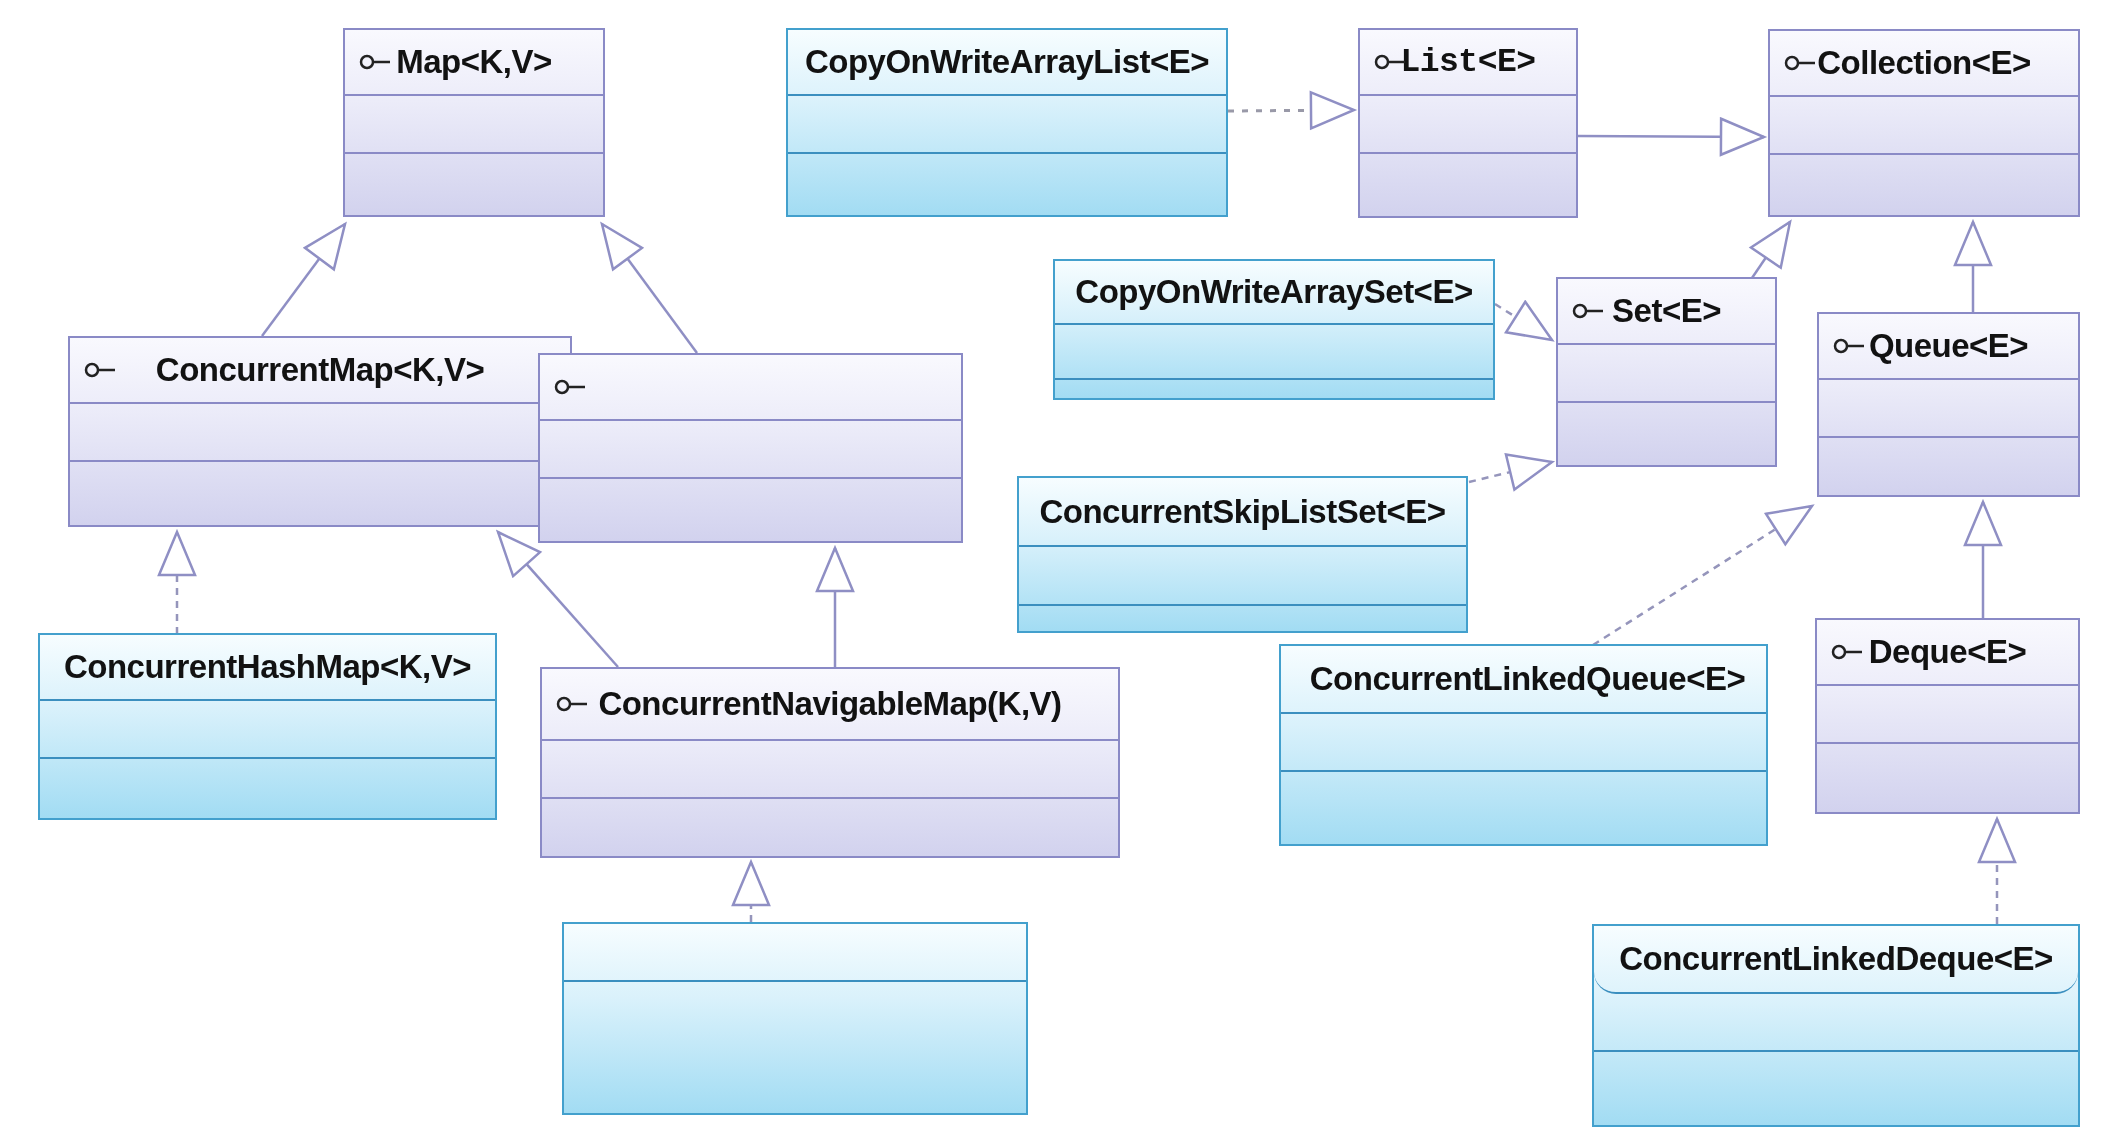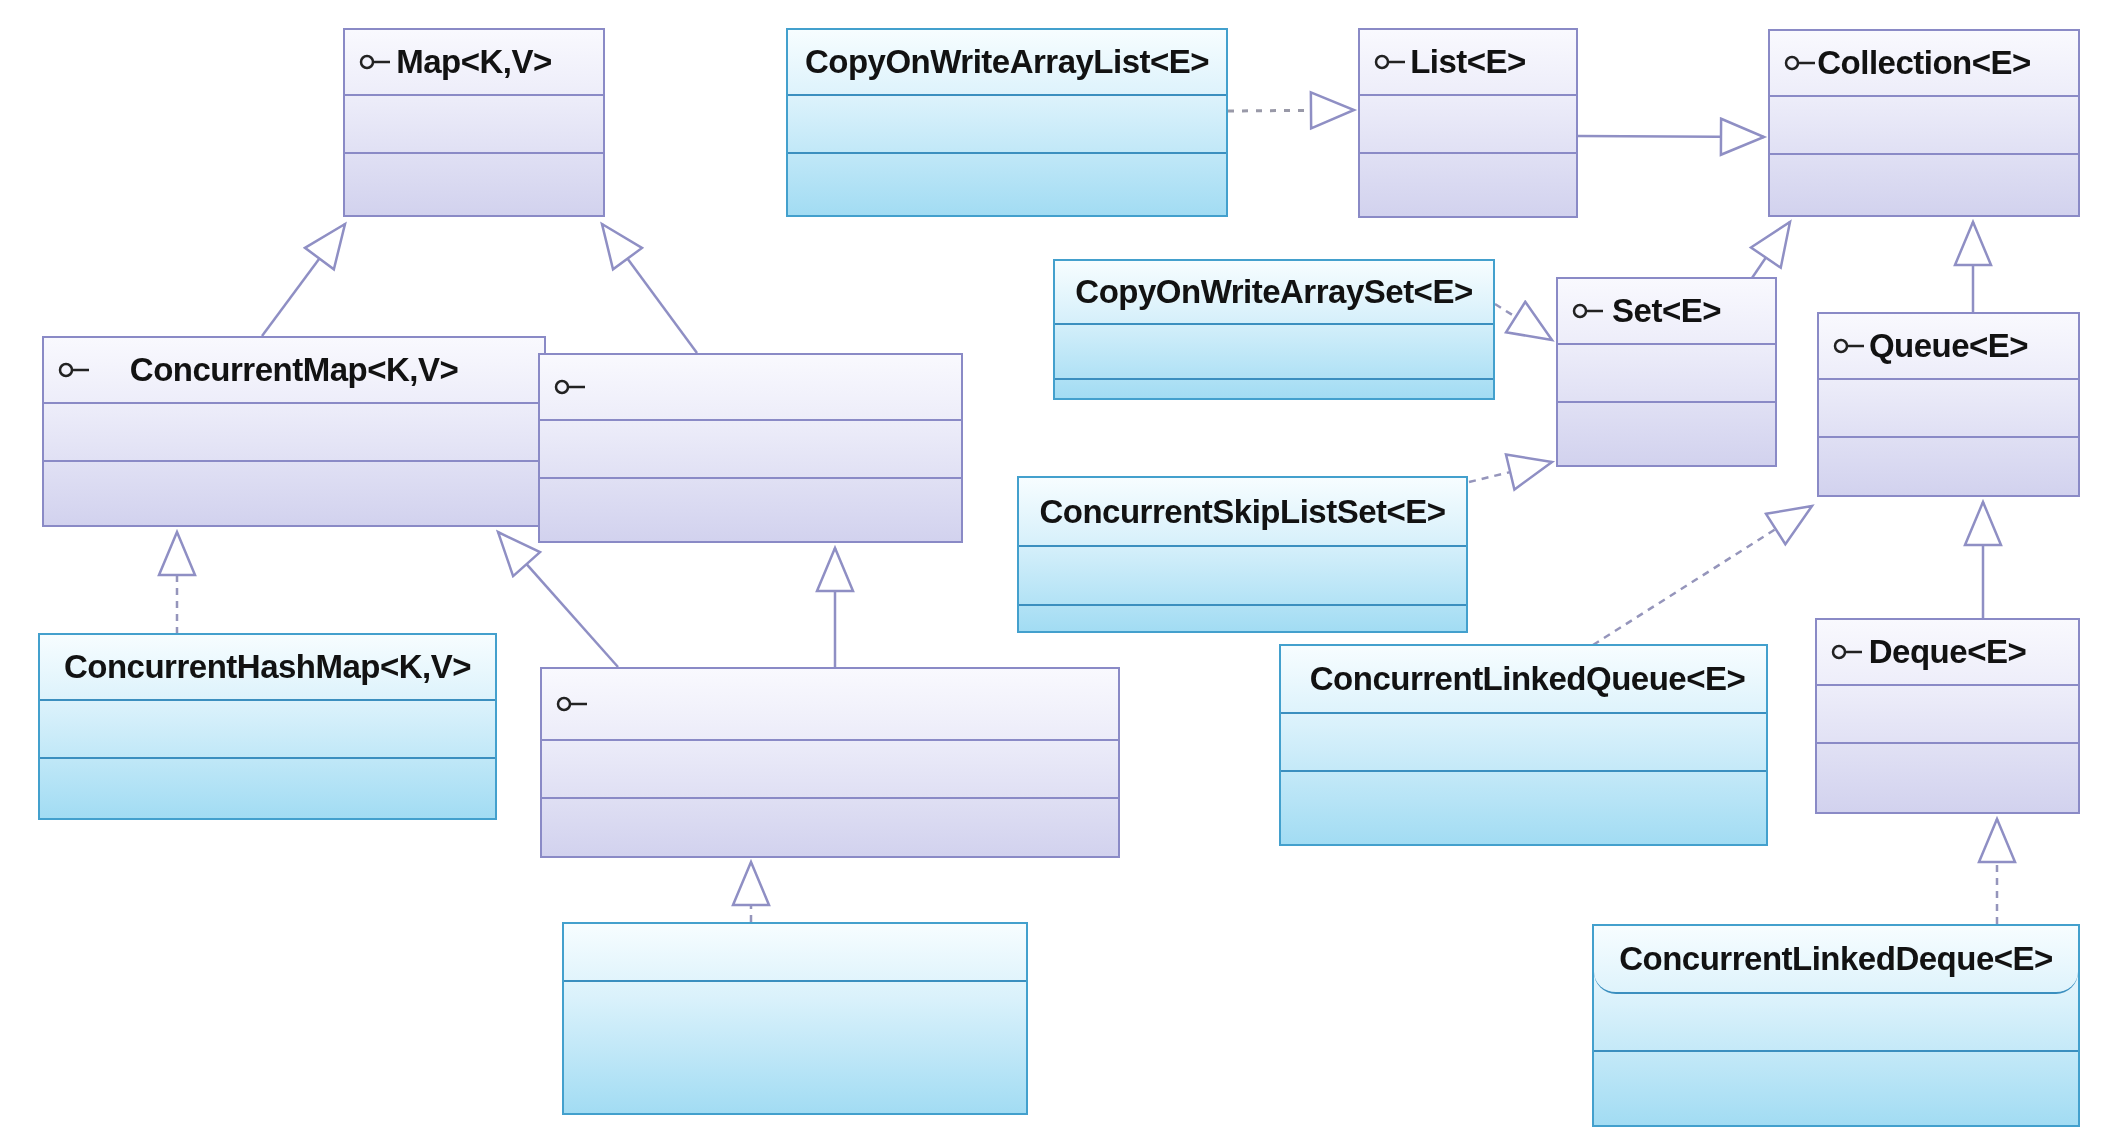--- a/index.html
+++ b/index.html
@@ -33,29 +33,29 @@
   }
   .uml-box.iface .title{border-bottom:2px solid #8a8ac6;}
   .uml-box.cls .title{border-bottom:2px solid #3b8fbf;}
   .uml-box .comp-mid{height:56px;flex:0 0 auto;}
   .uml-box.iface .comp-mid{border-bottom:2px solid #8a8ac6;}
   .uml-box.cls .comp-mid{border-bottom:2px solid #3b8fbf;}
   .uml-box .comp-bot{flex:1 1 auto;}
   .lollipop{position:absolute;left:14px;top:50%;transform:translateY(-50%);line-height:0;}
   
   #b-map  {left:343px; top:28px;  width:262px; height:189px;}
-  #b-cmap {left:42px;  top:336px; width:504px; height:191px;}
+  #b-cmap {left:68px;  top:336px; width:504px; height:191px;}
   #b-nmap {left:538px; top:353px; width:425px; height:190px;}
   #b-chm  {left:38px;  top:633px; width:459px; height:187px;justify-content:center;}
   #b-cnm  {left:540px; top:667px; width:580px; height:191px;}
   #b-cnm .title{height:70px;}
   #b-cslm {left:562px; top:922px; width:466px; height:193px;}
   #b-cslm .title{height:71px;}
   #b-cowal{left:786px; top:28px;  width:442px; height:189px;}
-  #b-list {left:1358px;top:28px;  width:220px; height:190px;}
+  #b-list {left:1358px;top:28px;  width:220px; height:190px;font-family:Liberation Mono, monospace;}
   #b-coll {left:1768px;top:29px;  width:312px; height:188px;}
   #b-cowas{left:1053px;top:259px; width:442px; height:141px;}
   #b-cowas .title{height:62px;}
   #b-cowas .comp-mid{height:53px;}
   #b-set  {left:1556px;top:277px; width:221px; height:190px;}
   #b-csls {left:1017px;top:476px; width:451px; height:157px;}
   #b-csls .title{height:67px;}
   #b-csls .comp-mid{height:57px;}
   #b-queue{left:1817px;top:312px; width:263px; height:185px;}
   #b-clq  {left:1279px;top:644px; width:489px; height:202px;}
@@ -145,20 +145,21 @@
   </div>
 
   <div class="uml-box iface" id="b-cnm">
     <div class="title">
       <span class="lollipop">
         <svg width="34" height="18">
             <circle cx="8" cy="9" r="6" fill="none" stroke="#222" stroke-width="2.5"></circle>
             <line x1="14.5" y1="9" x2="31" y2="9" stroke="#222" stroke-width="2.5"></line>
           </svg>
       </span>
+      <span>ConcurrentNavigableMap(K,V)</span>
     </div>
     <div class="comp-mid"></div>
     <div class="comp-bot"></div>
   </div>
 
   <div class="uml-box cls" id="b-cslm">
     <div class="comp-mid"></div>
     <div class="comp-bot"></div>
   </div>
 

